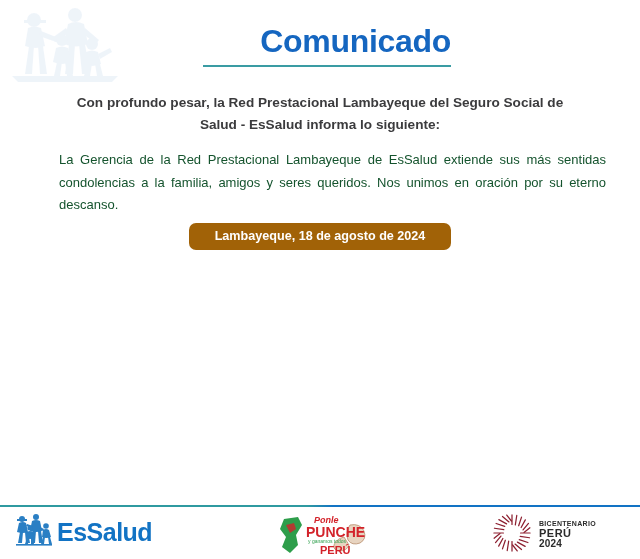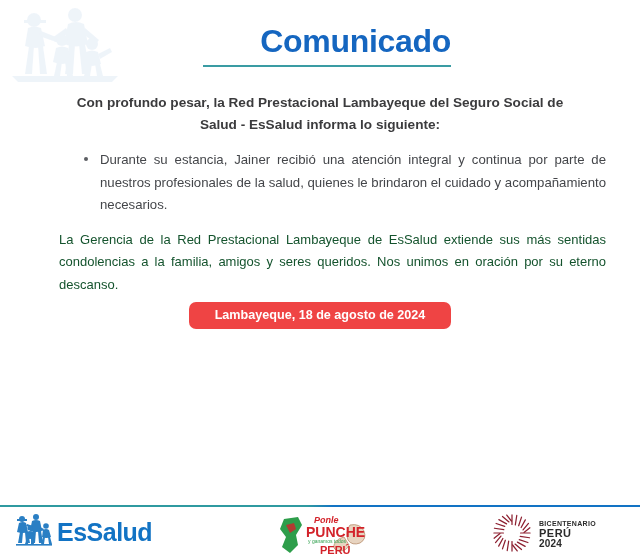--- a/index.html
+++ b/index.html
@@ -107,21 +107,21 @@
     font-size: 12.4px;
     font-weight: bold;
     color: #1d3f6e;
   }
   .badge-row {
     margin-top: 6px;
     text-align: center;
   }
   .badge {
     display: inline-block;
-    background: #ef4444;
+    background: #a16207;
     color: #ffffff;
     font-size: 12.6px;
     font-weight: bold;
     padding: 6px 26px 7px 26px;
     border-radius: 7px;
   }
 
   
   .footer-rule {
     position: absolute;
@@ -234,24 +234,20 @@
       <div class="title">Comunicado</div>
       <div class="title-rule"></div>
     </div>
   </div>
 
   <div class="content">
 
     <p class="lead">Con profundo pesar, la Red Prestacional Lambayeque del Seguro Social de Salud - EsSalud informa lo siguiente:</p>
 
     <ul class="bullets">
-      <li>
-        <span class="dot"></span>
-        <span>Durante su estancia, Jainer recibió una atención integral y continua por parte de nuestros profesionales de la salud, quienes le brindaron el cuidado y acompañamiento necesarios.</span>
-      </li>
     </ul>
 
     <p class="closing">La Gerencia de la Red Prestacional Lambayeque de EsSalud extiende sus más sentidas condolencias a la familia, amigos y seres queridos. Nos unimos en oración por su eterno descanso.</p>
 
 
     <div class="badge-row">
       <span class="badge">Lambayeque, 18 de agosto de 2024</span>
     </div>
   </div>
 

